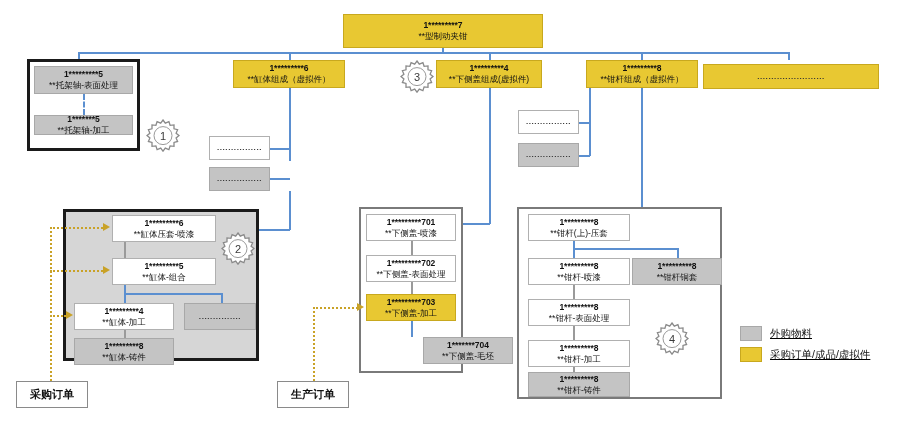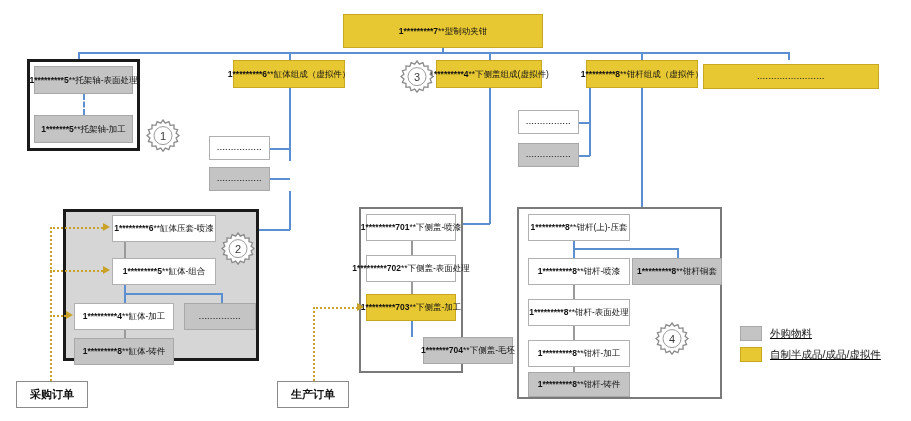--- a/index.html
+++ b/index.html
@@ -1,20 +1,20 @@
 <!DOCTYPE html>
 <html><head>
 <meta charset="utf-8">
 <style>
   html,body{margin:0;padding:0;background:#ffffff;}
   body{font-family:"Liberation Sans","DejaVu Sans",sans-serif;}
   #stage{position:relative;width:911px;height:421px;background:#fff;overflow:hidden;}
 
   
-  .node{position:absolute;box-sizing:border-box;display:flex;flex-direction:row;
+  .node{position:absolute;box-sizing:border-box;display:flex;flex-direction:column;
         align-items:center;justify-content:center;text-align:center;
         font-size:8.5px;line-height:1.25;color:#111;letter-spacing:0;}
   .node .l1{font-weight:bold;white-space:nowrap;}
   .node .l2{font-weight:normal;white-space:nowrap;}
   .yellow{background:#e8c832;border:1px solid #c8a81e;}
   .gray{background:#c4c4c4;border:1px solid #a8a8a8;}
   .white{background:#ffffff;border:1px solid #b0b0b0;}
   .dots{font-size:8px;letter-spacing:.6px;color:#333;font-weight:bold;}
 
   
@@ -104,21 +104,21 @@
     <span class="dots">........................</span>
   </div>
 
   <div class="frame frame-black" style="left:27px;top:59px;width:113px;height:92px;"></div>
 
   <div class="node gray" style="left:34px;top:66px;width:99px;height:28px;">
     <span class="l1">1*********5</span>
     <span class="l2">**托架轴-表面处理</span>
   </div>
   <div class="dashv" style="left:83px;top:94px;height:21px;"></div>
-  <div class="node gray" style="left:34px;top:115px;width:99px;height:28px;">
+  <div class="node gray" style="left:34px;top:115px;width:99px;height:20px;">
     <span class="l1">1*******5</span>
     <span class="l2">**托架轴-加工</span>
   </div>
 
   <div class="gear" style="left:146px;top:119px;">
     <svg viewBox="0 0 34 34" width="34" height="34" aria-hidden="true">
       <polygon points="17,1 19.3,4.1 22.9,2.6 24.1,6.3 28,5.9 28,9.8 31.6,10.7 30.1,14.2 33,16.6 30.1,19 31.6,22.5 28,23.4 28,27.3 24.1,26.9 22.9,30.6 19.3,29.1 17,32.2 14.7,29.1 11.1,30.6 9.9,26.9 6,27.3 6,23.4 2.4,22.5 3.9,19 1,16.6 3.9,14.2 2.4,10.7 6,9.8 6,5.9 9.9,6.3 11.1,2.6 14.7,4.1" fill="#ffffff" stroke="#8a8a8a" stroke-width="1.3"></polygon>
       <circle cx="17" cy="16.6" r="9" fill="#ffffff" stroke="#9a9a9a" stroke-width="1"></circle>
     </svg>
     <span class="num">1</span>
@@ -297,18 +297,18 @@
     <span>生产订单</span>
   </div>
 
   <div class="legend" style="left:740px;top:326px;">
     <div class="legend-row">
       <span class="sw sw-gray"></span>
       <span class="legend-txt">外购物料</span>
     </div>
     <div class="legend-row">
       <span class="sw sw-yellow"></span>
-      <span class="legend-txt">自制半成品/成品/虚拟件</span>
+      <span class="legend-txt">采购订单/成品/虚拟件</span>
     </div>
   </div>
 
 
 </div>
 
 </body></html>

